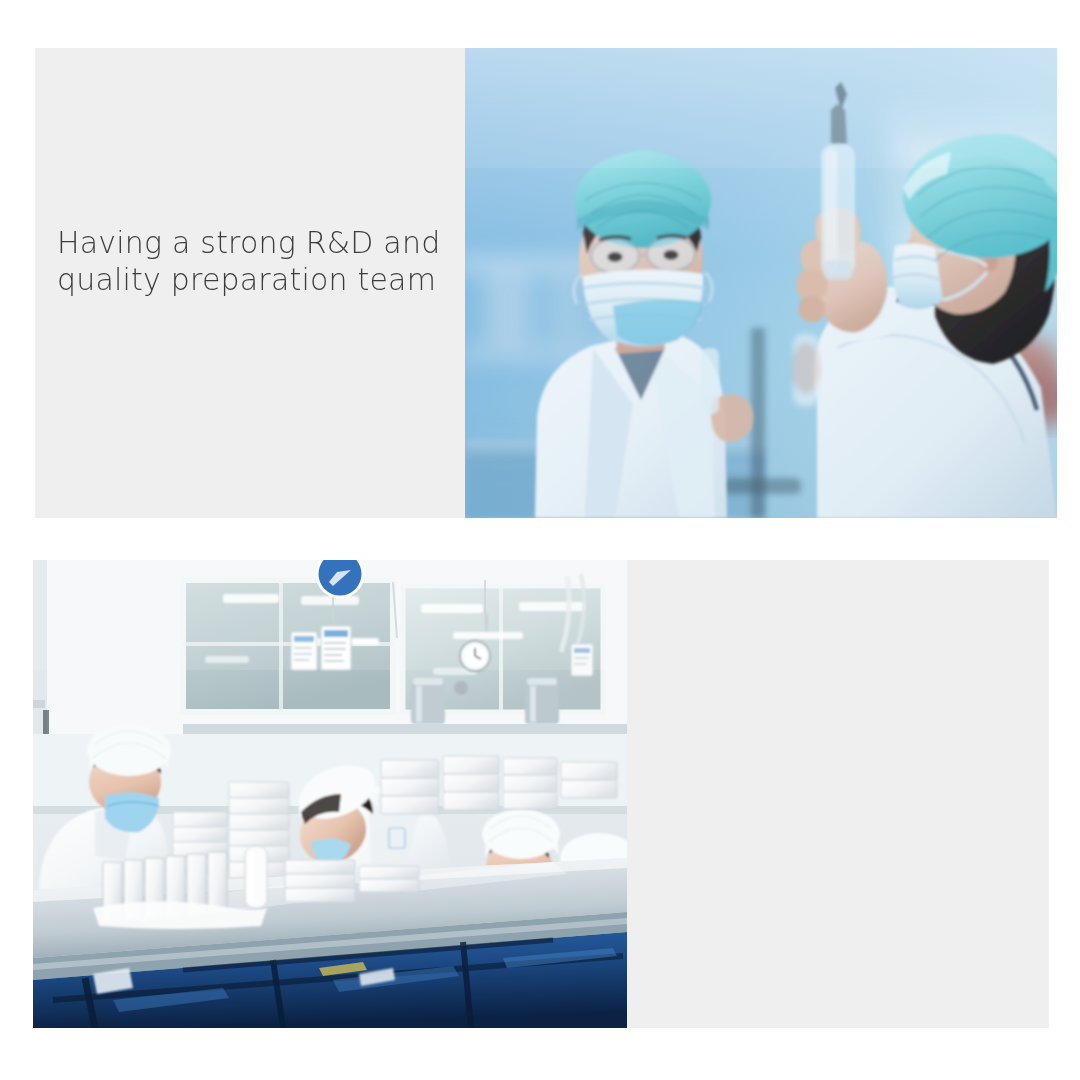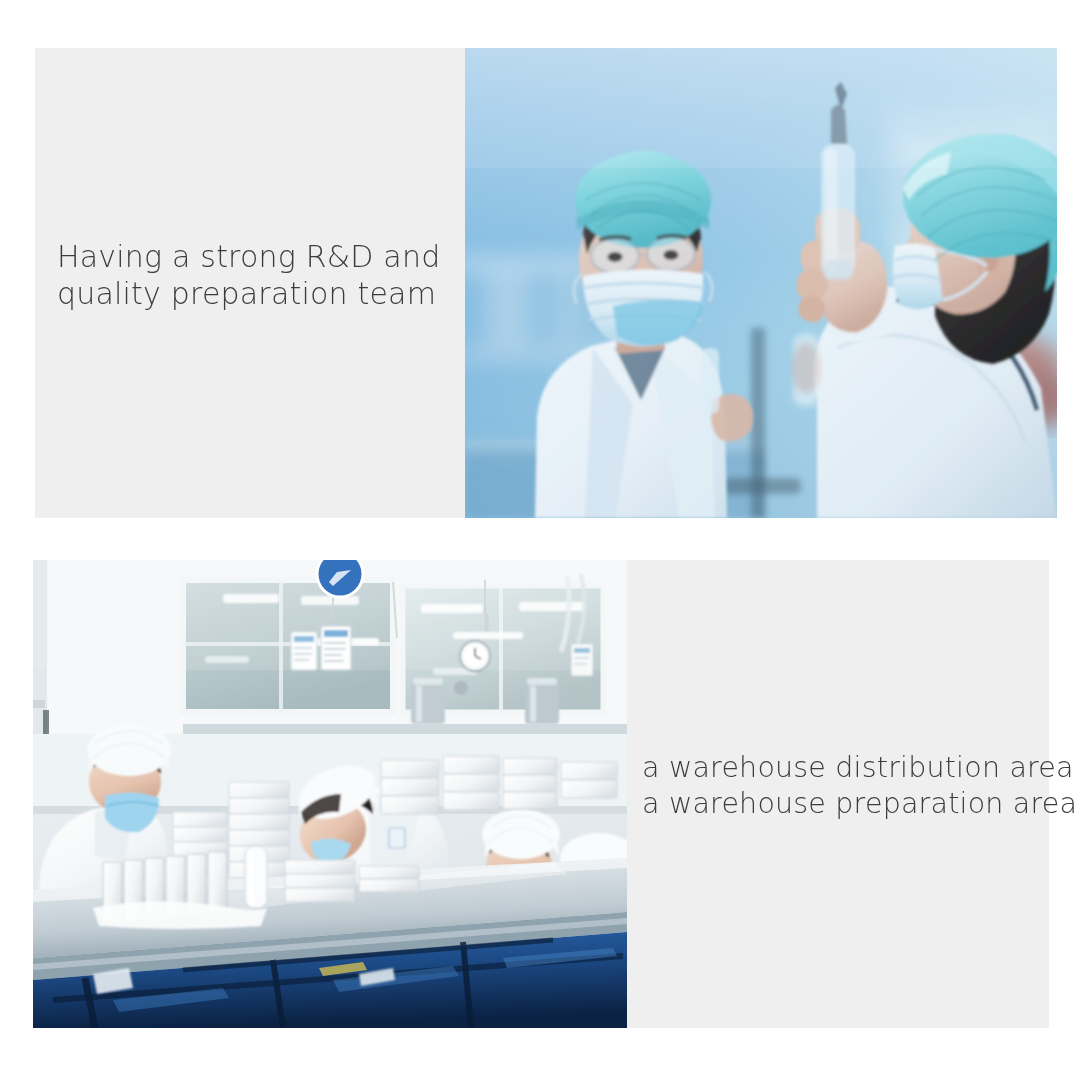--- a/index.html
+++ b/index.html
@@ -26,21 +26,21 @@
     position: absolute;
     left: 35px;
     top: 48px;
     width: 1022px;
     height: 470px;
     background: #efefef;
   }
   .caption-top {
     position: absolute;
     left: 22px;
-    top: 190px;
+    top: 176px;
     width: 400px;
   }
   .photo-top {
     position: absolute;
     left: 430px;
     top: 0px;
     width: 592px;
     height: 470px;
     overflow: hidden;
     background: #8fc3e8;
@@ -668,19 +668,15 @@
 
         <g opacity="0.9" filter="url(#b1)">
           <path d="M60 414 L96 408 L100 428 L64 434 Z" fill="#e6edf2"></path>
           <path d="M326 414 L360 408 L362 420 L328 426 Z" fill="#dde6ec"></path>
         </g>
 
         <rect x="0" y="0" width="594" height="110" fill="#ffffff" opacity="0.12"></rect>
       </svg>
     </div>
 
-    <div class="caption-bottom">
-      <span class="caption-line">a warehouse distribution area</span>
-      <span class="caption-line">a warehouse preparation area</span>
-    </div>
   </div>
 
 </div>
 
 </body></html>

